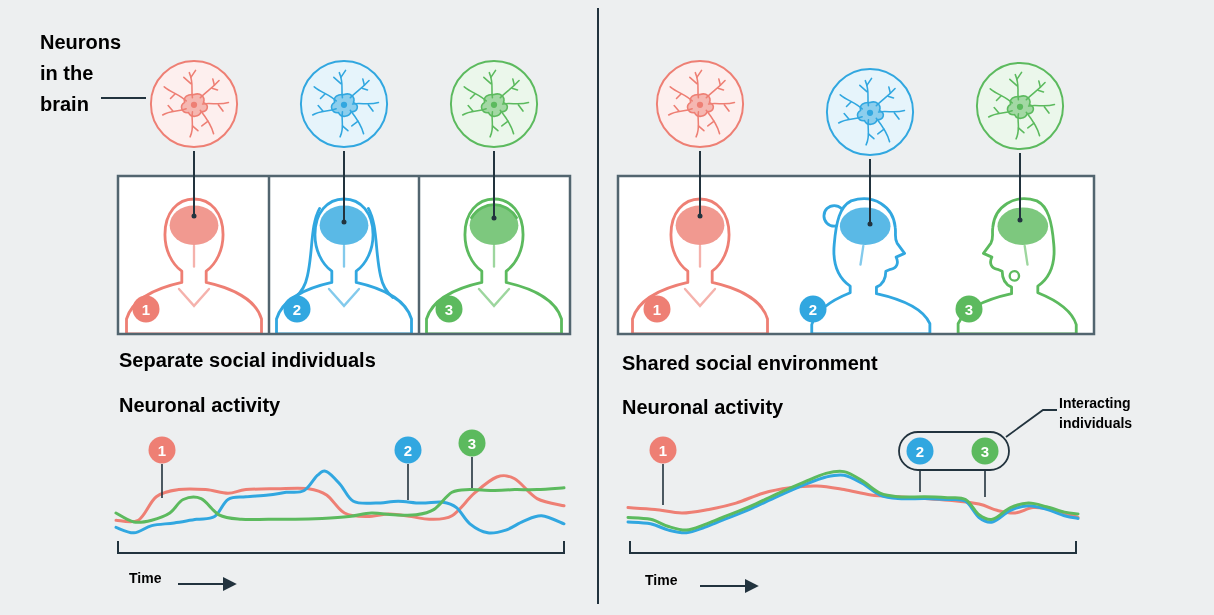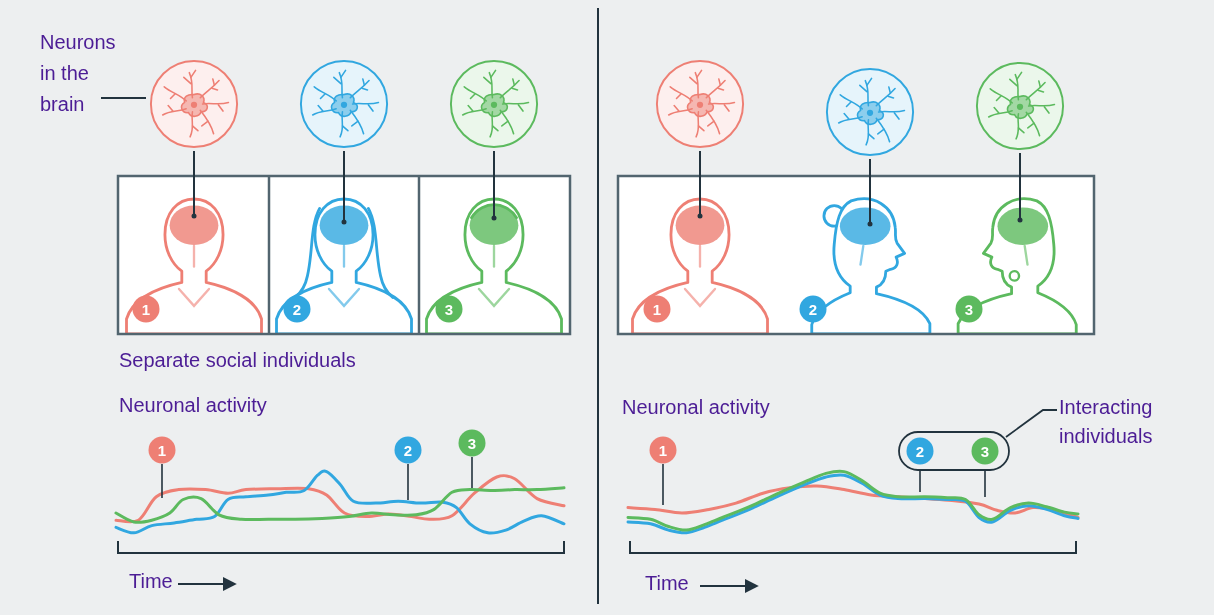--- a/index.html
+++ b/index.html
@@ -1,23 +1,23 @@
 <!DOCTYPE html>
 <html><head>
 <meta charset="utf-8">
 <style>
   html,body { margin:0; padding:0; background:#EDEFF0; }
   .stage {
     position:relative; width:1214px; height:615px; background:#EDEFF0;
     font-family:"Liberation Sans", sans-serif; color:#22333E; overflow:hidden;
   }
   .layer { position:absolute; left:0; top:0; }
-  .label { position:absolute; color:#4c1d95; }
+  .label { position:absolute; color:#000000;font-weight:bold; }
   .fs20 { font-size:20px; }
-  .fs19 { font-size:20px; }
+  .fs19 { font-size:14px; }
   .badge {
     position:absolute; width:27px; height:27px; border-radius:50%;
     color:#fff; font-weight:bold; font-size:15px;
     display:flex; align-items:center; justify-content:center;
     transform:translate(-50%,-50%); line-height:1;
   }
   .bg1 { background:#EE7F74; } .bg2 { background:#31A7E0; } .bg3 { background:#5CBA5E; }
   .c1 { color:#EE7F74; } .c2 { color:#31A7E0; } .c3 { color:#5CBA5E; }
 
   
@@ -184,20 +184,21 @@
 
     <path d="M118,541 L118,553 L564,553 L564,541" class="ink" stroke-width="2"></path>
     <path d="M630,541 L630,553 L1076,553 L1076,541" class="ink" stroke-width="2"></path>
     <line x1="178" y1="584" x2="234" y2="584" class="ink" stroke-width="2" marker-end="url(#arrow)"></line>
     <line x1="700" y1="586" x2="756" y2="586" class="ink" stroke-width="2" marker-end="url(#arrow)"></line>
   </svg>
 
   <div class="label fs20" style="left:40px;top:27px;width:92px;line-height:1.55">Neurons in the brain</div>
   <div class="label fs20" style="left:119px;top:349px">Separate social individuals</div>
   <div class="label fs20" style="left:119px;top:394px">Neuronal activity</div>
+  <div class="label fs20" style="left:622px;top:352px">Shared social environment</div>
   <div class="label fs20" style="left:622px;top:396px">Neuronal activity</div>
   <div class="label fs19" style="left:1059px;top:393px;width:126px;line-height:1.45">Interacting individuals</div>
   <div class="label fs19" style="left:129px;top:570px">Time</div>
   <div class="label fs19" style="left:645px;top:572px">Time</div>
 
   <div class="badge bg1" style="left:146px;top:309px">1</div>
   <div class="badge bg2" style="left:297px;top:309px">2</div>
   <div class="badge bg3" style="left:449px;top:309px">3</div>
 
   <div class="badge bg1" style="left:657px;top:309px">1</div>

